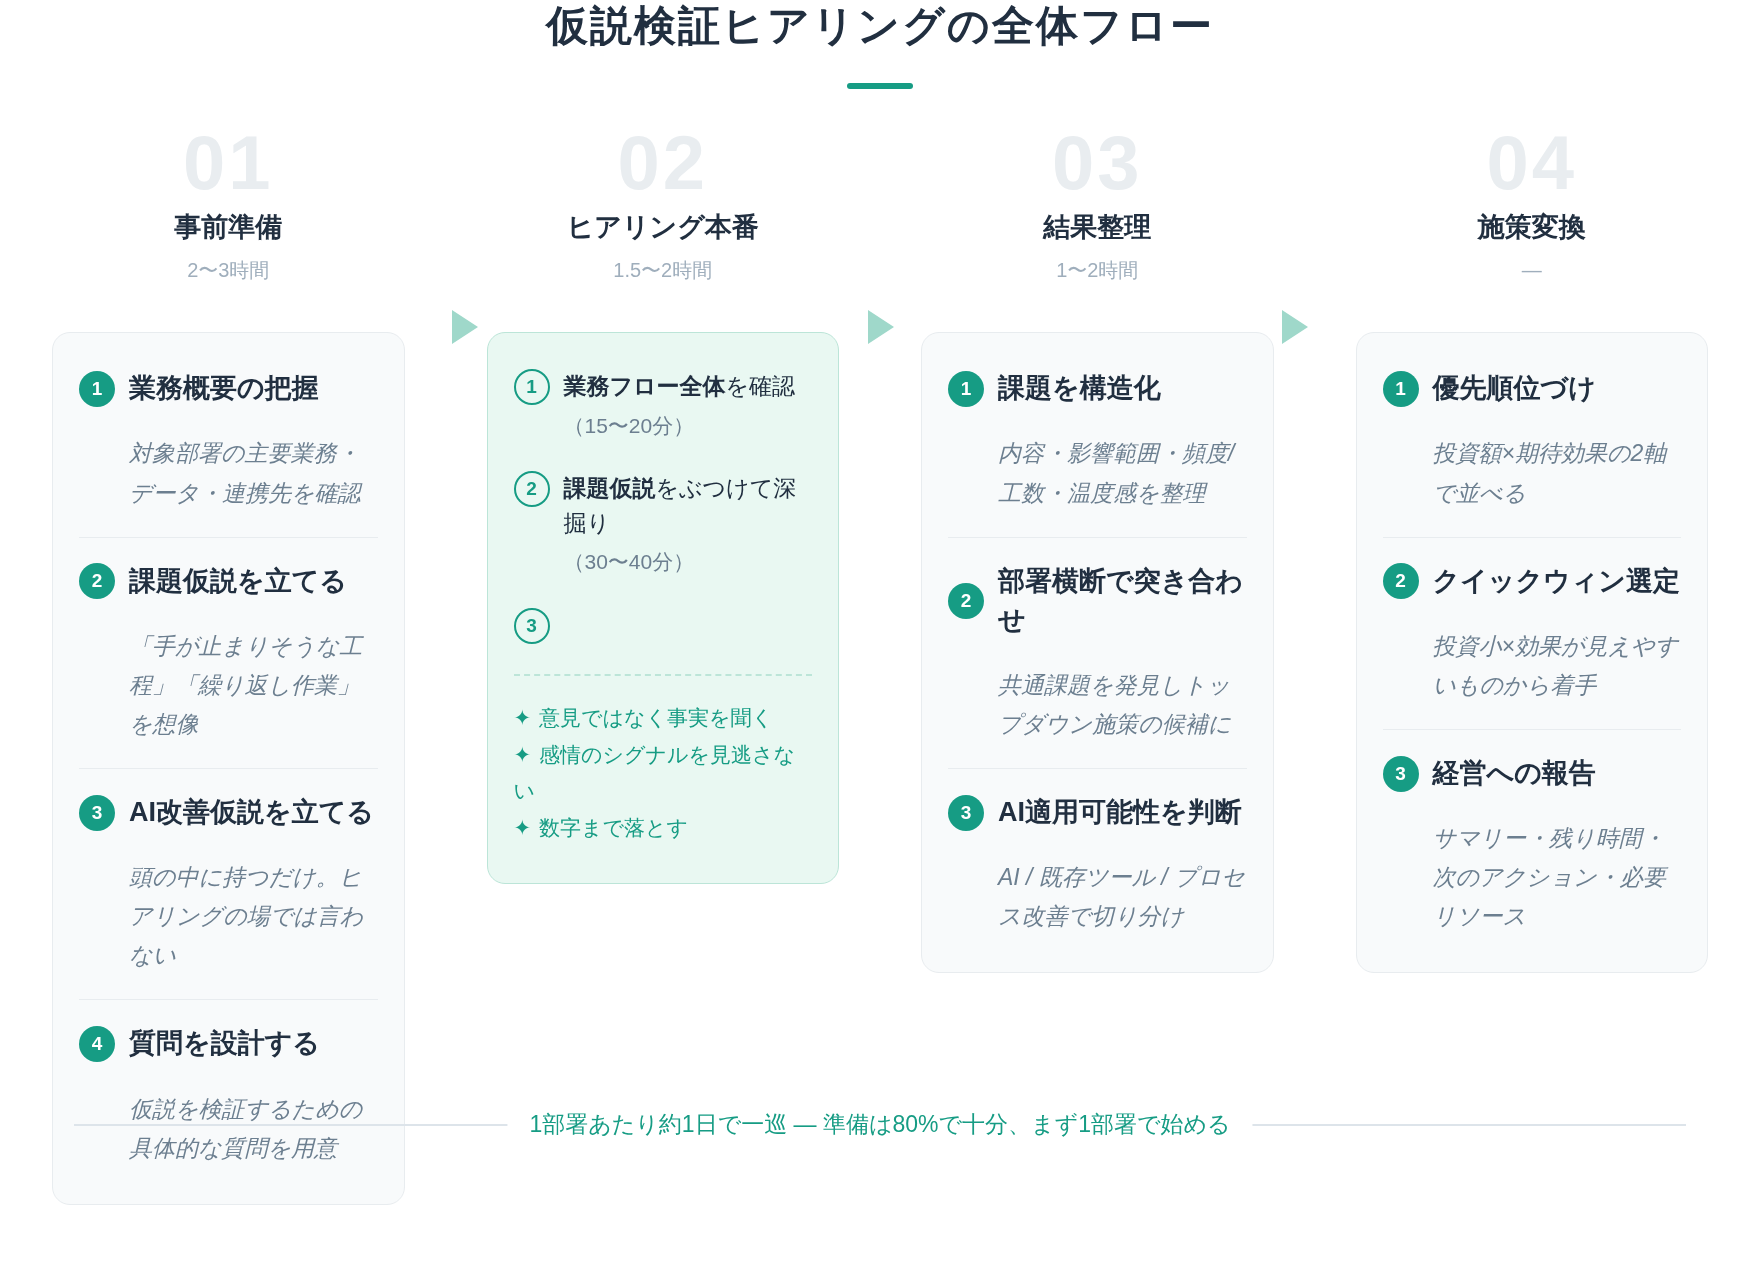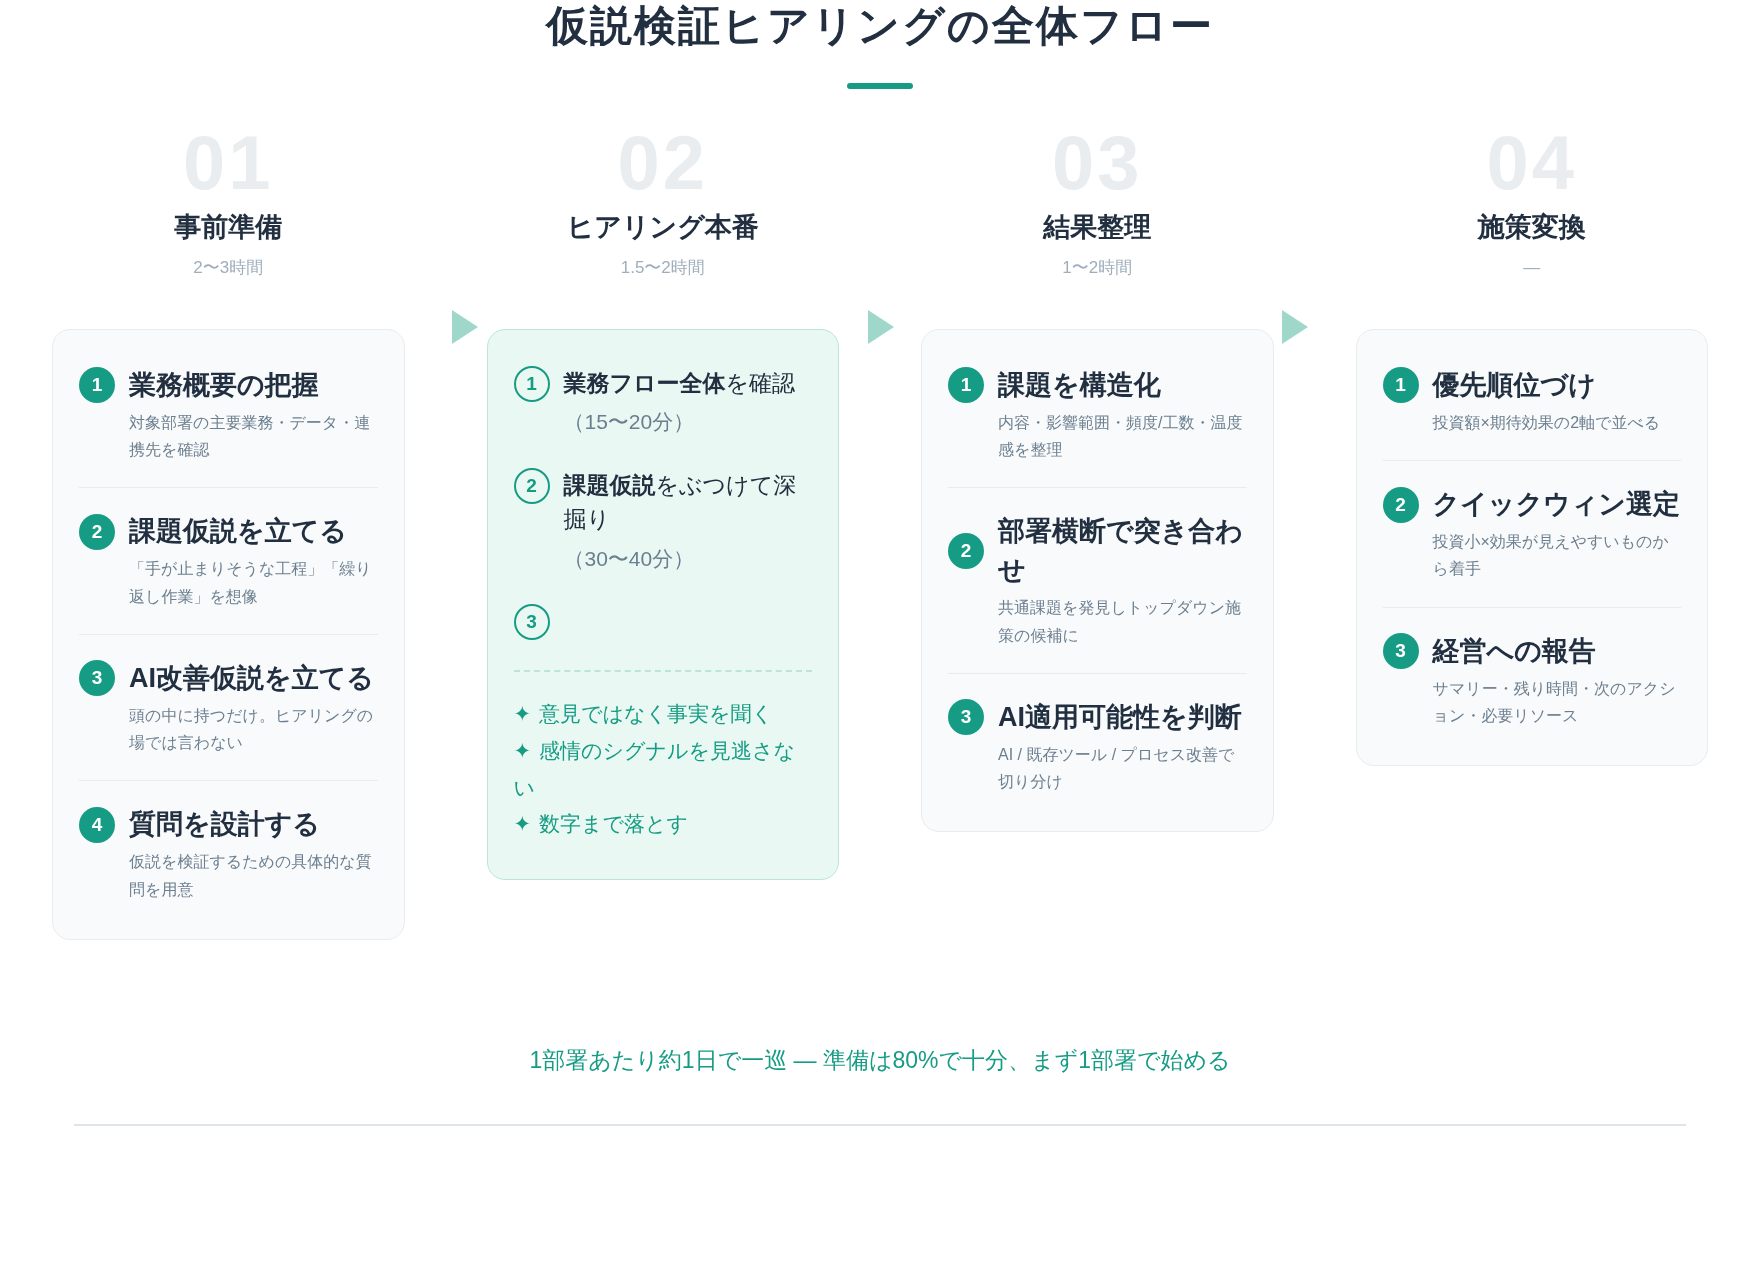--- a/index.html
+++ b/index.html
@@ -9,43 +9,43 @@
   }
   *{margin:0;padding:0;box-sizing:border-box;}
   body{background:#fff;font-family:"Liberation Sans","DejaVu Sans",sans-serif;}
   .page{position:relative;width:1760px;height:1270px;background:var(--white);overflow:hidden;}
   .main-title{text-align:center;font-size:42px;font-weight:800;color:var(--ink);letter-spacing:2px;line-height:1.25;}
   .title-underline{width:66px;height:6px;border-radius:3px;background:var(--accent);margin:30px auto 0;}
   .columns{margin-top:36px;padding:0 52px;display:grid;grid-template-columns:repeat(4,1fr);column-gap:82px;align-items:start;}
   .col-header{text-align:center;}
   .big-num{font-size:76px;font-weight:800;color:var(--ghost);line-height:1;letter-spacing:3px;}
   .col-title{font-size:27px;font-weight:800;color:var(--ink);margin-top:8px;line-height:1.4;}
-  .col-duration{font-size:17px;color:var(--muted);margin-top:12px;line-height:1.2;}
+  .col-duration{font-size:20px;color:var(--muted);margin-top:12px;line-height:1.2;}
   .card{margin-top:50px;border-radius:18px;padding:36px 26px;}
   .card.plain{background:var(--card-bg);border:1px solid var(--card-border);}
   .card.highlight{background:var(--mint-bg);border:1px solid var(--mint-border);}
   .item-head{display:flex;align-items:center;gap:14px;}
   .badge{width:36px;height:36px;border-radius:50%;flex:0 0 36px;display:flex;align-items:center;justify-content:center;font-size:19px;font-weight:700;}
   .badge-filled{background:var(--accent);color:#fff;}
   .badge-outline{background:transparent;border:2px solid var(--accent);color:var(--accent);font-weight:600;}
   .item-title{font-size:27px;font-weight:800;color:var(--ink);line-height:1.45;}
-  .item-desc{margin-left:50px;margin-top:4px;font-size:16px;color:var(--desc);line-height:1.7;}
+  .item-desc{margin-left:50px;margin-top:26px;font-size:23px;color:var(--desc);line-height:1.7;font-style:italic;}
   .g-divider{height:1px;background:var(--divider);margin:24px 0;}
   .m-item{display:flex;align-items:flex-start;gap:14px;}
   .m-item + .m-item{margin-top:30px;}
   .m-body{font-size:23px;color:var(--ink);line-height:1.5;}
   .m-bold{font-weight:800;}
   .m-rest{font-weight:400;}
   .m-time{font-size:21px;color:var(--desc);margin-top:6px;font-weight:400;}
   .tips-divider{border-top:2px dashed var(--mint-border);margin:30px 0 24px;}
   .tip{font-size:21px;color:var(--accent);line-height:1.75;}
   .tip-icon{margin-right:8px;}
   .flow-arrow{position:absolute;width:0;height:0;border-top:17px solid transparent;border-bottom:17px solid transparent;border-left:26px solid var(--accent-light);}
   .footer-rule{position:absolute;left:74px;right:74px;top:1124px;height:2px;background:var(--rule);z-index:5;}
-  .footer-note{position:absolute;top:1040px;left:50%;transform:translateX(-50%);z-index:6;background:var(--white);
+  .footer-note{position:absolute;top:1104px;left:50%;transform:translateX(-50%);z-index:6;background:var(--white);
     padding:0 22px;font-size:23px;font-weight:500;color:var(--accent);line-height:40px;white-space:nowrap;}
 </style>
 </head>
 <body>
 
 <div class="page">
   <h1 class="main-title">仮説検証ヒアリングの全体フロー</h1>
   <div class="title-underline"></div>
 
   <div class="columns" id="columns">

